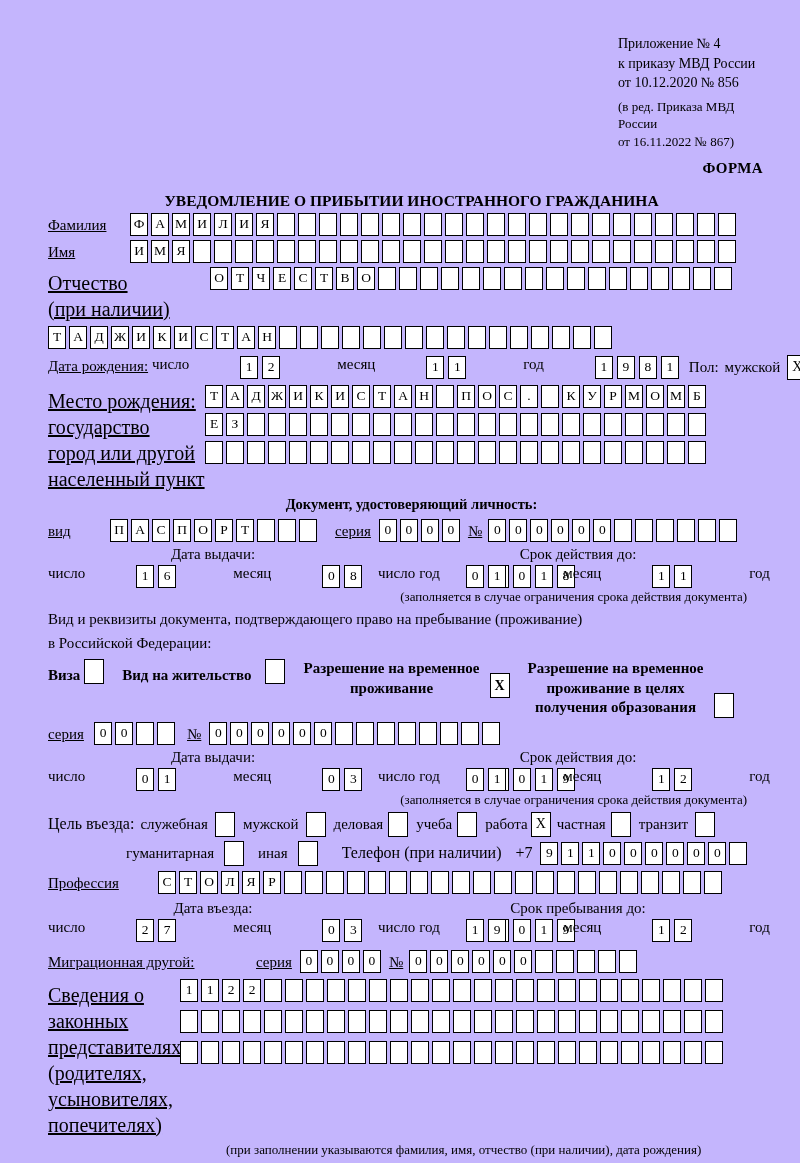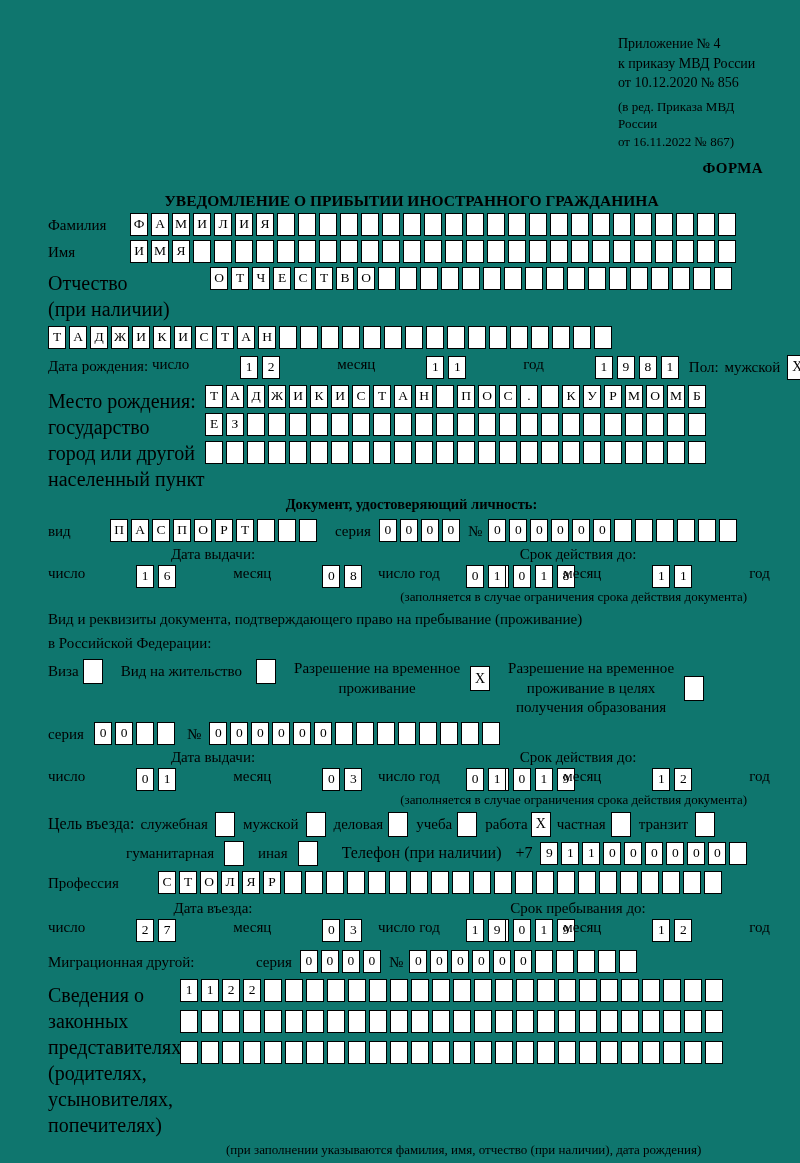--- a/index.html
+++ b/index.html
@@ -1,47 +1,47 @@
 <!DOCTYPE html>
 <html><head>
 <meta charset="utf-8">
 <style>
   html,body{margin:0;padding:0;background:#fff;}
   body{width:800px;height:1163px;font-family:"Liberation Serif","DejaVu Serif",serif;color:#000;}
-  .page{width:800px;height:1163px;box-sizing:border-box;padding:34px 25px 0 48px;overflow:hidden;background:#0f766e;}
+  .page{width:800px;height:1163px;box-sizing:border-box;padding:34px 25px 0 48px;overflow:hidden;background:#c4b5fd;}
 
   .hdr{margin-left:570px;font-size:14px;line-height:1.4;}
   .hdr .amend{font-size:13px;line-height:1.35;}
   .hdr .amend.first{margin-top:5px;}
   .forma{text-align:right;padding-right:12px;font-weight:bold;font-size:15px;margin-top:10px;letter-spacing:.4px;}
   .title{text-align:center;font-weight:bold;font-size:15.5px;margin-top:12px;line-height:1.5;}
   .tuline{display:inline-block;width:56px;border-bottom:2px solid #333;margin-left:14px;}
   .sec{font-weight:bold;font-size:14.5px;margin-top:18px;margin-bottom:14px;}
 
   .row{display:flex;align-items:flex-start;margin-bottom:4px;}
-  .lbl{flex:none;font-size:15px;padding-top:3px;line-height:1.3;}
+  .lbl{flex:none;font-size:15px;padding-top:3px;line-height:1.3;text-decoration:underline;}
   .cells{display:flex;gap:3px;flex:none;}
   .cell{flex:none;width:16px;height:21px;border:1.5px solid #000;display:flex;align-items:center;justify-content:center;font-size:13.5px;background:#fff;}
   .cbx{flex:none;width:18px;height:23px;border:1.5px solid #000;display:inline-flex;align-items:center;justify-content:center;font-size:14px;background:#fff;}
   .dategroup{display:flex;align-items:flex-start;gap:45px;}
   .dlbl{margin:0 6px 0 12px;font-size:15px;}
   .dategroup .dlbl:first-child{margin-left:0;}
   .dategroup .cells{gap:4px;}
   .note{font-size:13px;text-align:right;padding-right:28px;margin:1px 0 4px;}
   .center-b{font-weight:bold;text-align:center;font-size:14.5px;margin:2px 0 6px;}
   .split-head{display:flex;font-size:15px;margin-top:2px;}
   .split-head .lh{width:330px;text-align:center;}
   .split-head .rh{width:340px;margin-left:30px;text-align:center;}
   .split-dates{display:flex;margin-top:2px;}
   .split-dates .dates-left{width:330px;flex:none;display:flex;}
   .split-dates .dates-right{flex:none;display:flex;}
   .stack .line{line-height:1.3;font-size:20px;}
   .bp-rows{display:flex;flex-direction:column;gap:5px;}
   .opts{display:flex;align-items:flex-start;margin-top:4px;margin-bottom:2px;font-size:15px;}
-  .opt{display:flex;align-items:center;}
+  .opt{display:flex;align-items:flex-end;font-weight:bold;}
   .opt .cbx{margin-left:8px;}
   .optlines{display:inline-block;text-align:center;line-height:1.3;}
   .inline-opt{display:flex;align-items:center;font-size:15px;}
   .inline-opt .cbx{margin-left:7px;}
   .gap18{margin-left:18px;} .gap14{margin-left:14px;} .gap10{margin-left:10px;} .gap24{margin-left:24px;} .gap8{margin-left:8px;} .gap6{margin-left:6px;}
   .intro{font-size:15px;line-height:1.45;}
   .rep-note{font-size:13px;padding-left:178px;margin-top:4px;}
   .reps-rows{display:flex;flex-direction:column;gap:8px;}
 </style>
 </head>

